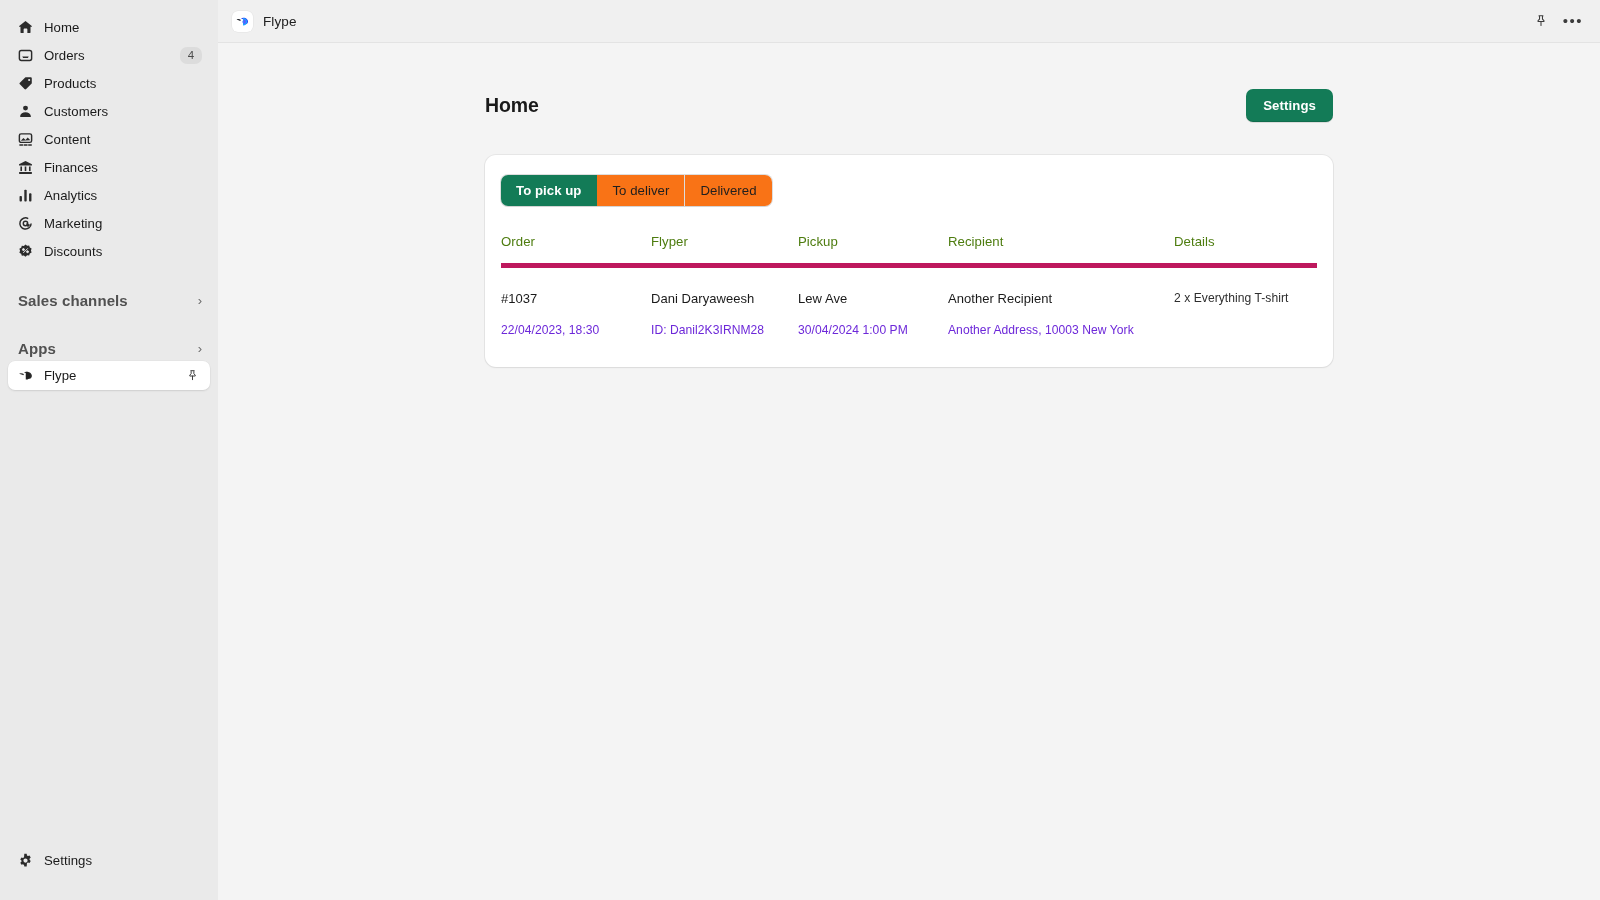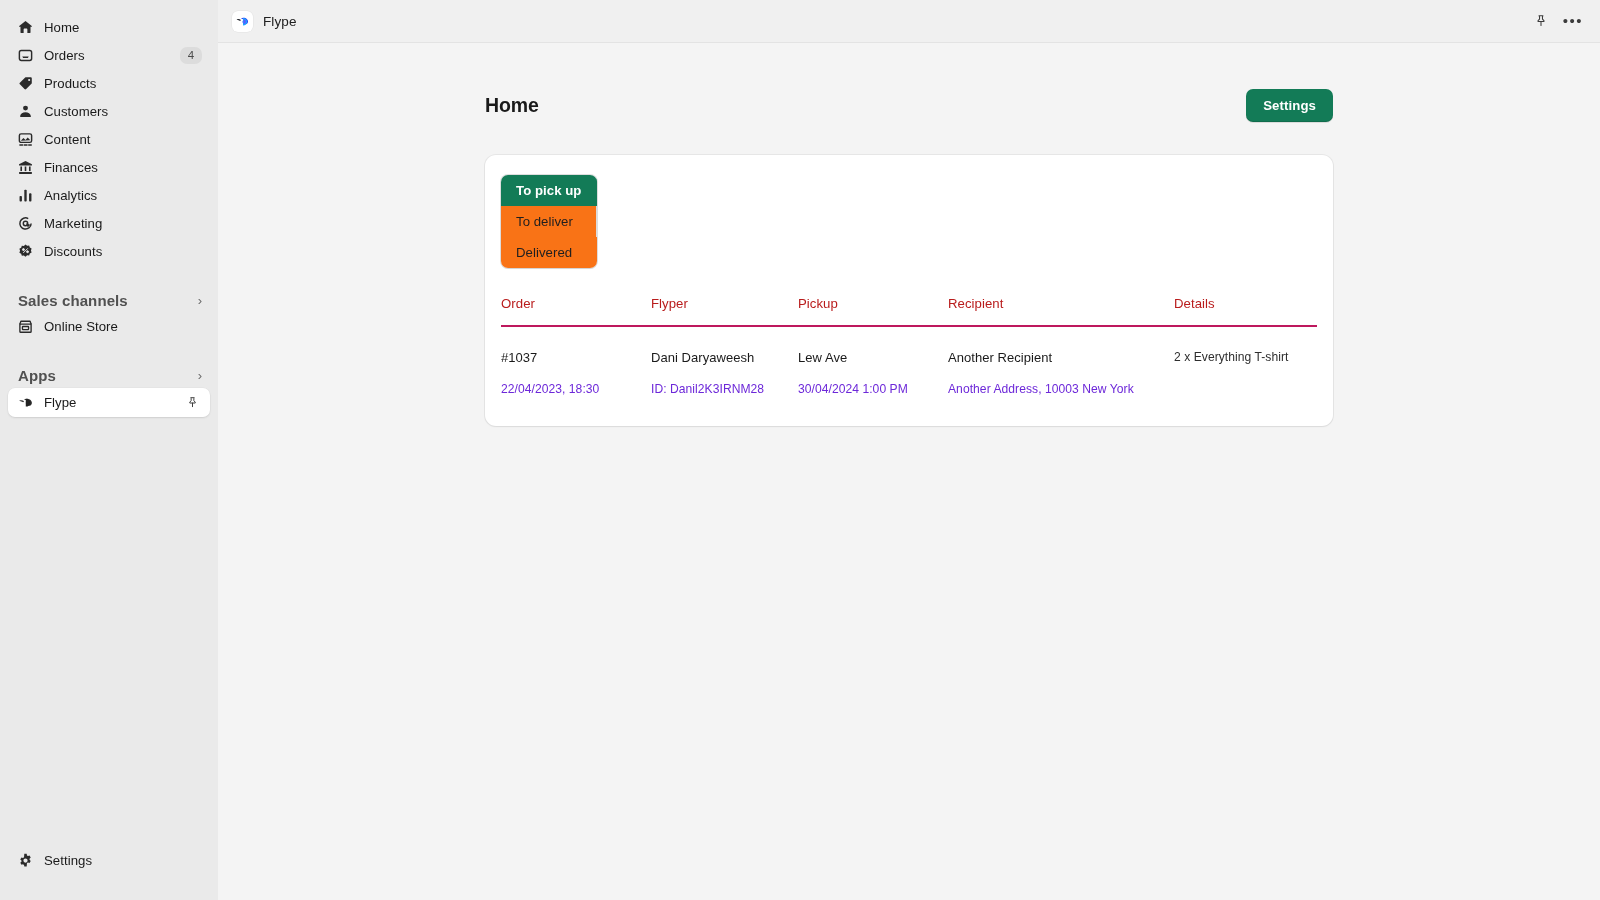--- a/index.html
+++ b/index.html
@@ -160,21 +160,20 @@
   }
 
   .card-body { padding: 20px 16px 28px 16px; }
 
   .segmented {
     display: inline-flex;
     border-radius: 7px;
     overflow: hidden;
     box-shadow: 0 0 0 1px rgba(0,0,0,0.13), 0 1px 1px rgba(0,0,0,0.05);
     margin-bottom: 28px;
-    flex-direction: column;
   }
   .seg {
     font-size: 13.2px;
     padding: 7px 15px;
     background: #f97316;
     color: #1F1F1F;
     cursor: pointer;
     border-right: 1px solid #DDDDDD;
     line-height: 17px;
     letter-spacing: 0.05px;
@@ -183,23 +182,23 @@
   .seg.active {
     background: #137B57; color: #FFFFFF; font-weight: 600;
     border-right-color: #137B57;
   }
 
   table.orders { width: 100%; border-collapse: collapse; table-layout: fixed; }
   table.orders th {
     text-align: left;
     font-size: 13.2px;
     font-weight: 400;
-    color: #b91c1c;
+    color: #4d7c0f;
     padding: 0 0 14px 0;
-    border-bottom: 2px solid #be185d;
+    border-bottom: 5px solid #be185d;
     letter-spacing: 0.05px;
   }
   table.orders td { padding: 22px 0 0 0; vertical-align: top; }
   .cell-main { font-size: 13px; color: #1A1A1A; line-height: 18px; letter-spacing: 0.05px; }
   .cell-sub { font-size: 12.1px; color: #6d28d9; line-height: 17px; margin-top: 14px; letter-spacing: 0.05px; }
   .cell-details { font-size: 12.1px; color: #2E2E2E; line-height: 17px; letter-spacing: 0.05px; }
 
   .col-order { width: 150px; }
   .col-flyper { width: 147px; }
   .col-pickup { width: 150px; }
@@ -307,32 +306,20 @@
               <path d="M7.6 6.6a1.15 1.15 0 1 0 0 2.3 1.15 1.15 0 0 0 0-2.3zm4.8 2.5a1.15 1.15 0 1 0 0 2.3 1.15 1.15 0 0 0 0-2.3zM12.7 6.3l-5.4 5.4" stroke="#EAEAEA" stroke-width="1.1" fill="#EAEAEA"></path>
             </svg>
         </span>
         <span class="nav-label">Discounts</span>
       </div>
     </nav>
 
     <div class="section-head">
       <span class="title">Sales channels</span>
       <span class="chev">›</span>
-    </div>
-    <div class="nav-list">
-      <div class="nav-item">
-        <span class="nav-icon">
-          <svg viewBox="0 0 20 20" fill="none" stroke="#2B2B2B" stroke-width="1.6">
-              <path d="M3.4 7.2h13.2v8.6a1 1 0 0 1-1 1H4.4a1 1 0 0 1-1-1V7.2z"></path>
-              <path d="M3.4 7.2 4.6 3.8h10.8l1.2 3.4" stroke-linejoin="round"></path>
-              <rect x="6.4" y="10" width="7.2" height="3.6" rx="0.6"></rect>
-            </svg>
-        </span>
-        <span class="nav-label">Online Store</span>
-      </div>
     </div>
 
     <div class="section-head">
       <span class="title">Apps</span>
       <span class="chev">›</span>
     </div>
     <div class="nav-list">
       <div class="nav-item selected">
         <span class="nav-icon">
           <svg class="flype-mini" viewBox="0 0 24 24">

